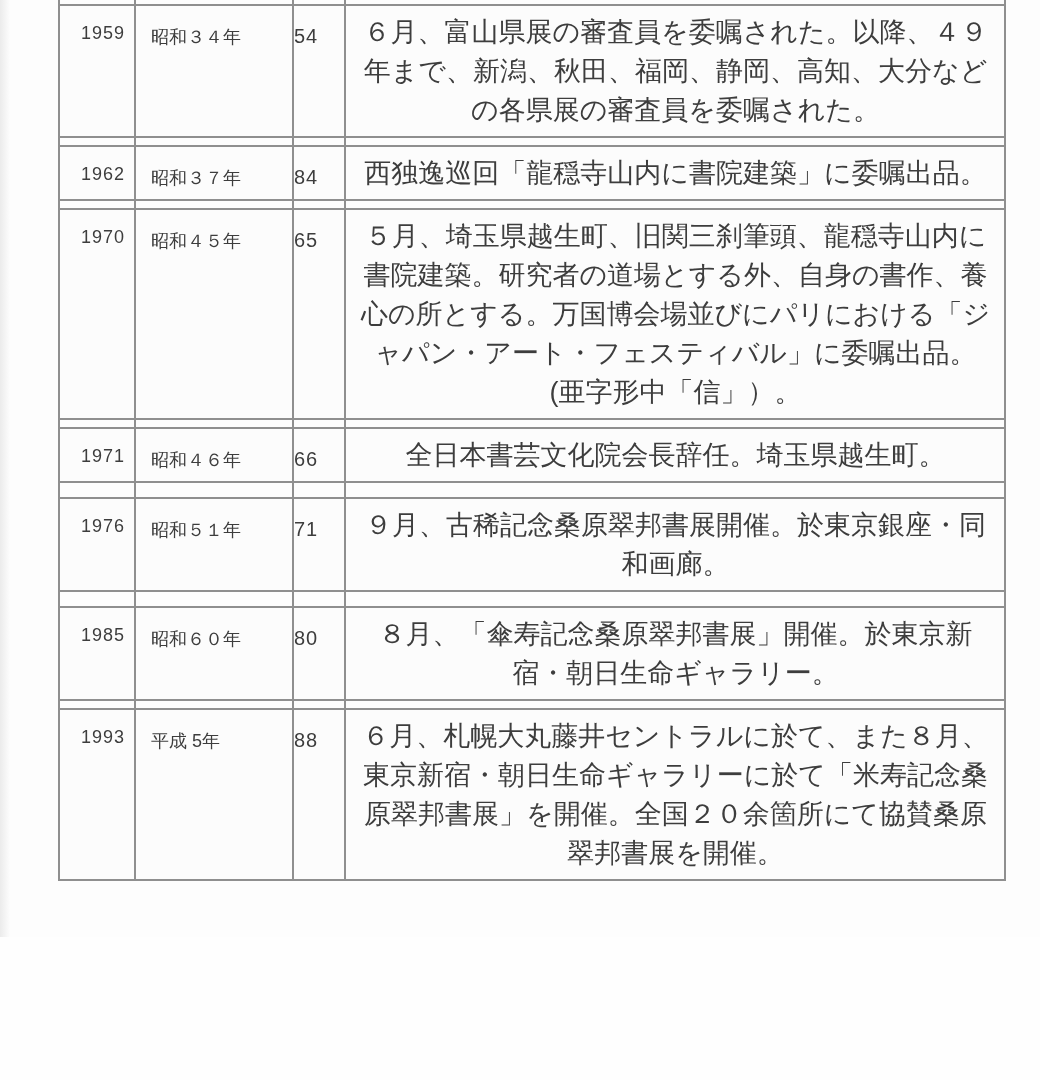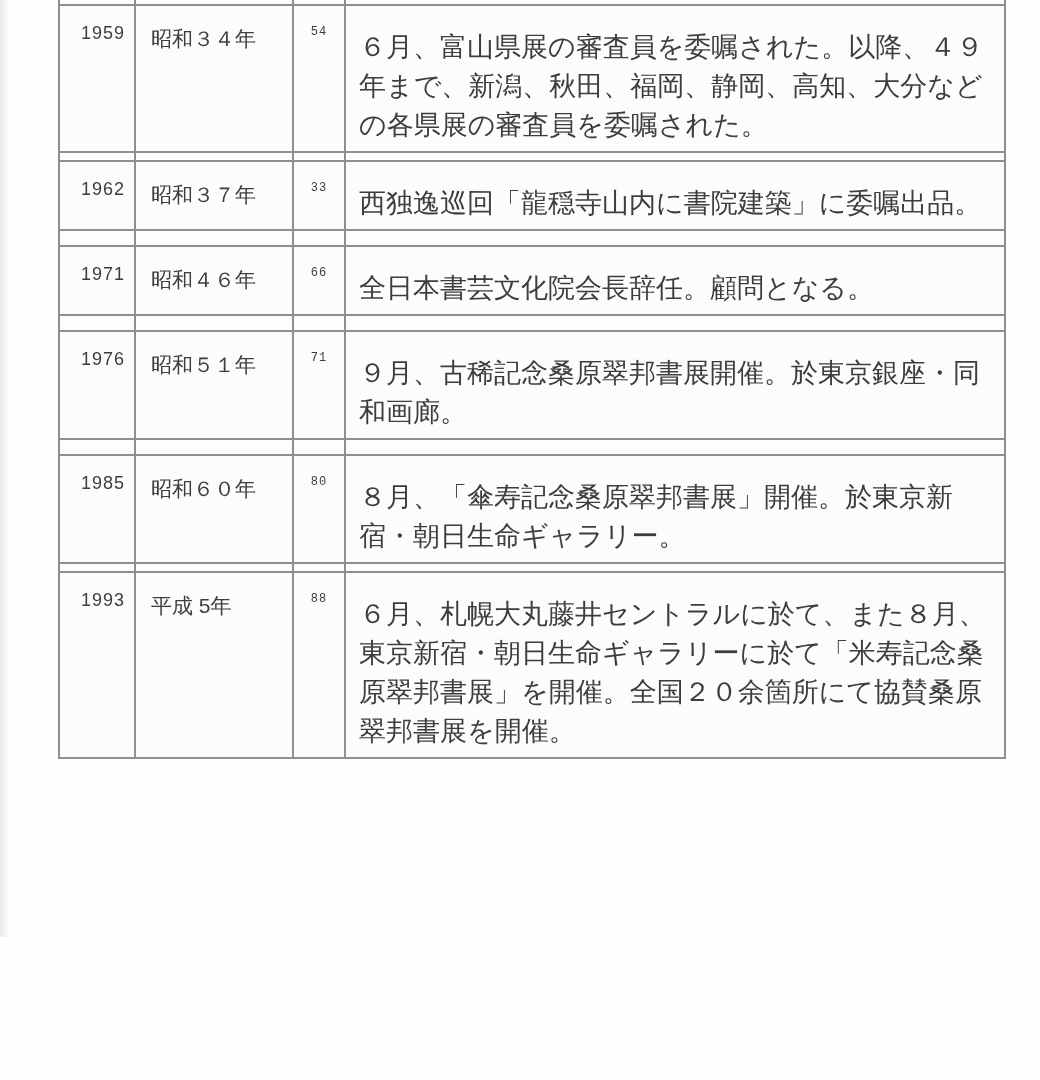--- a/index.html
+++ b/index.html
@@ -58,37 +58,36 @@
   tr.gap-row.top-sliver td { height: 4px; }
 
   td.year-cell {
     padding: 17px 6px 6px 21px;
     font-size: 18px;
     letter-spacing: 1px;
     color: #4e4e4e;
   }
   td.era-cell {
     padding: 19px 14px 6px 15px;
-    font-size: 21px;
+    font-size: 18px;
     color: #474747;
   }
   td.age-cell {
     padding: 19px 0 6px 0;
-    text-align: center;
-    font-size: 12px;
+    text-align: left;
+    font-size: 20px;
     letter-spacing: 1px;
     color: #4e4e4e;
-    font-family: Liberation Mono, monospace;
   }
   td.desc-cell {
-    padding: 22px 12px 6px 13px;
+    padding: 7px 12px 6px 13px;
     font-size: 27px;
     line-height: 39px;
     color: #323232;
-    text-align: left;
+    text-align: center;
     word-break: break-all;
   }
 </style>
 </head>
 <body>
 
 <div class="page">
   <table class="chronology">
     <colgroup>
       <col class="c-year">
@@ -111,40 +110,46 @@
   </tr>
         <tr class="gap-row">
           <td></td>
           <td></td>
           <td></td>
           <td></td>
         </tr>
         <tr class="data-row" style="height: 49px; margin-top: 44px;">
     <td class="year-cell">1962</td>
     <td class="era-cell">昭和３７年</td>
-    <td class="age-cell">33</td>
+    <td class="age-cell">84</td>
     <td class="desc-cell">西独逸巡回「龍穏寺山内に書院建築」に委嘱出品。</td>
   </tr>
         <tr class="gap-row">
           <td></td>
           <td></td>
           <td></td>
           <td></td>
         </tr>
+        <tr class="data-row" style="height: 202px;">
+    <td class="year-cell">1970</td>
+    <td class="era-cell">昭和４５年</td>
+    <td class="age-cell">65</td>
+    <td class="desc-cell">５月、埼玉県越生町、旧関三刹筆頭、龍穏寺山内に書院建築。研究者の道場とする外、自身の書作、養心の所とする。万国博会場並びにパリにおける「ジャパン・アート・フェスティバル」に委嘱出品。(亜字形中「信」）。</td>
+  </tr>
         <tr class="gap-row">
           <td></td>
           <td></td>
           <td></td>
           <td></td>
         </tr>
         <tr class="data-row" style="height: 49px;">
     <td class="year-cell">1971</td>
     <td class="era-cell">昭和４６年</td>
     <td class="age-cell">66</td>
-    <td class="desc-cell">全日本書芸文化院会長辞任。顧問となる。</td>
+    <td class="desc-cell">全日本書芸文化院会長辞任。埼玉県越生町。</td>
   </tr>
         <tr class="gap-row">
           <td></td>
           <td></td>
           <td></td>
           <td></td>
         </tr>
         <tr class="gap-row">
           <td></td>
           <td></td>

